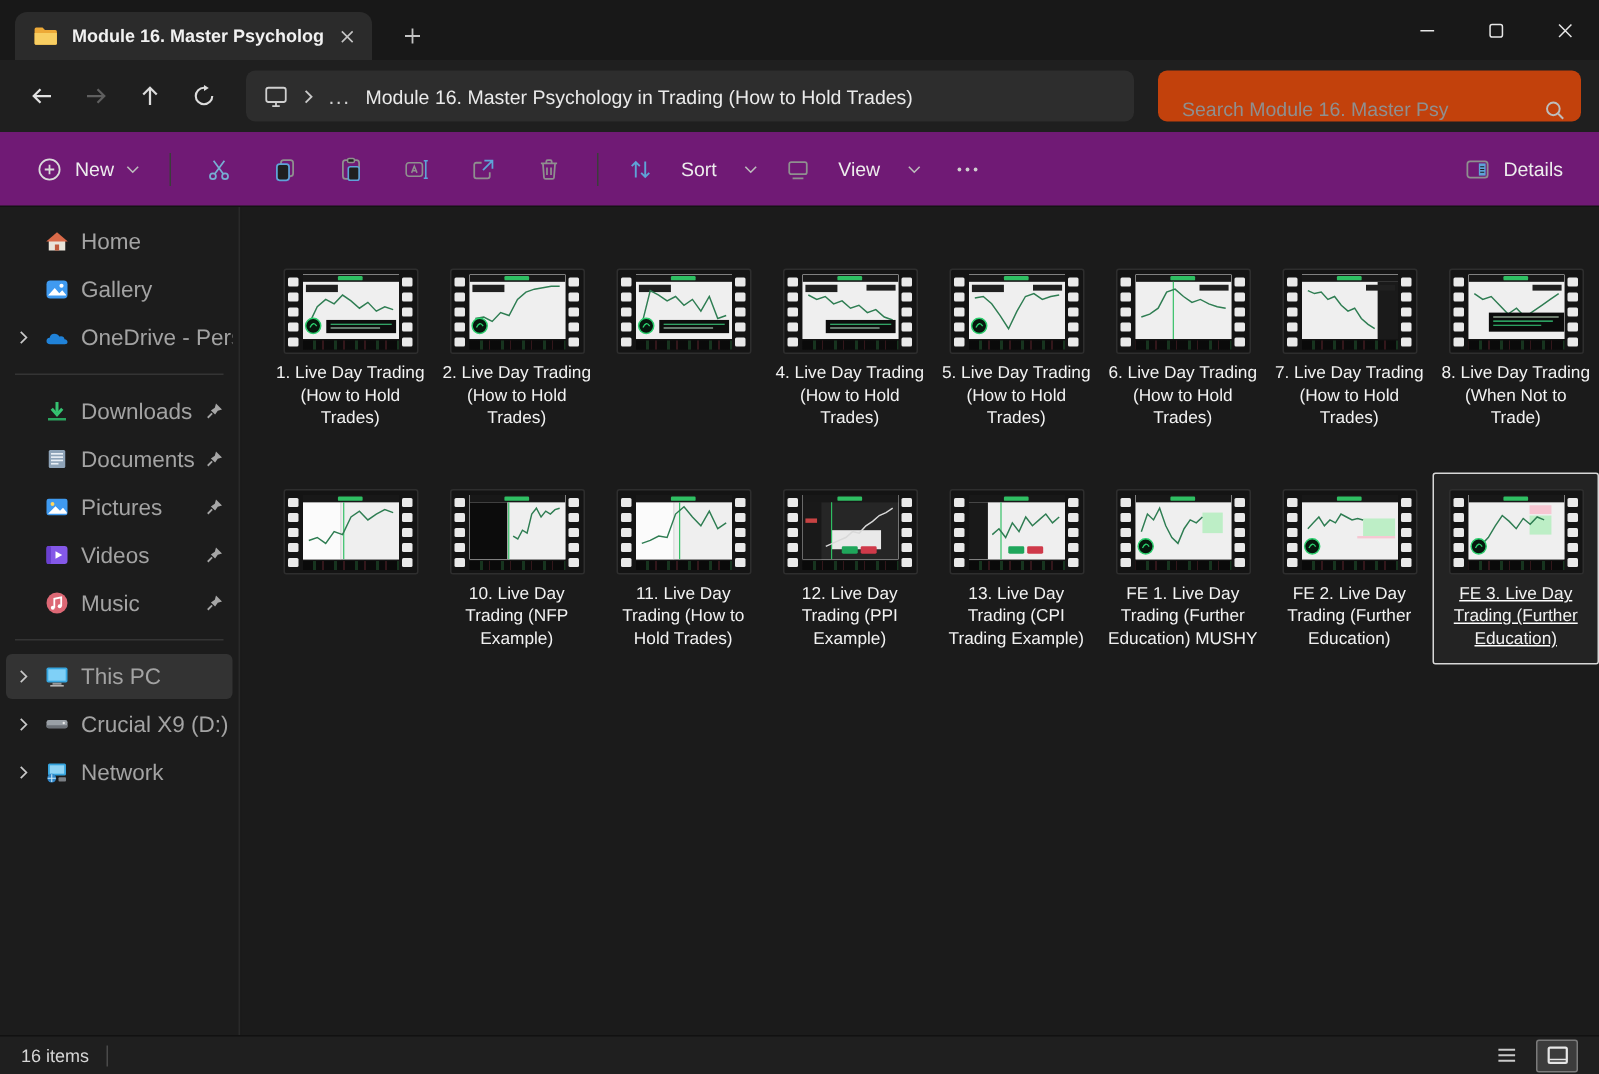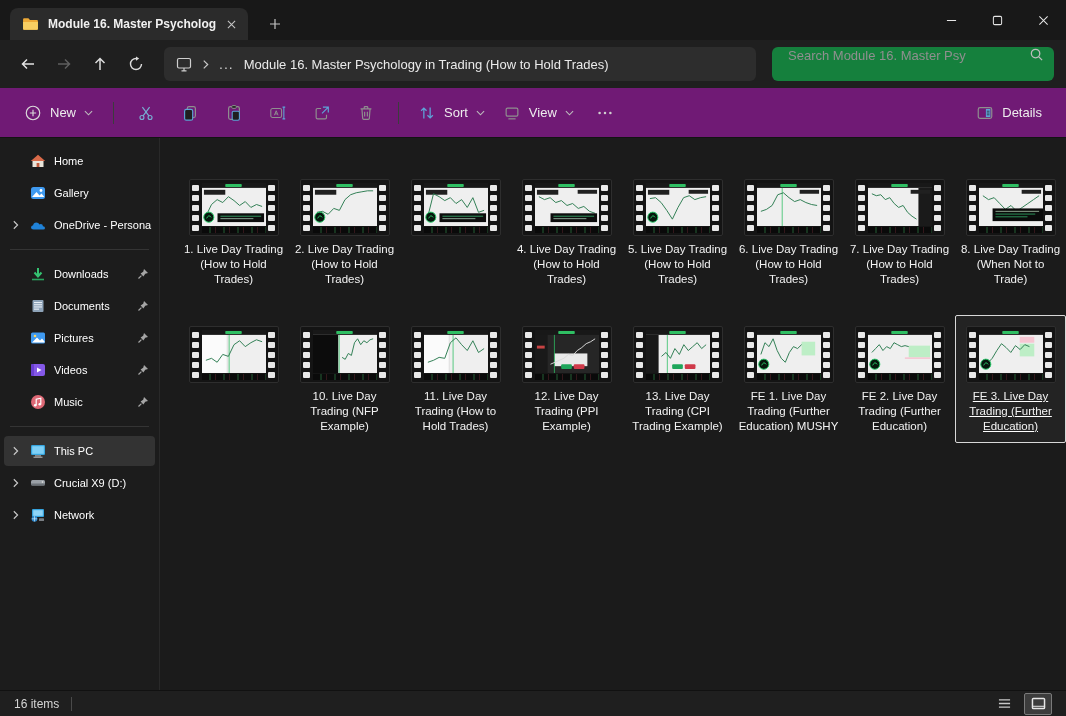--- a/index.html
+++ b/index.html
@@ -18,38 +18,38 @@
   .newtab{width:30px;height:28px;margin-left:12px;display:flex;align-items:center;justify-content:center;border-radius:4px;margin-bottom:2px;}
   .win-controls{position:absolute;top:0;right:0;height:40px;display:flex;}
   .wc{width:46px;height:40px;display:flex;align-items:center;justify-content:center;}
 
   
   .navbar{position:absolute;top:40px;left:0;right:0;height:48px;background:#1f1f1f;display:flex;align-items:center;padding:0 12px 0 10px;box-sizing:border-box;}
   .nav-btn{width:36px;height:34px;border-radius:4px;display:flex;align-items:center;justify-content:center;flex:0 0 auto;}
   .address-bar{margin-left:10px;width:592px;height:34px;background:#2d2d2d;border-radius:6px;display:flex;align-items:center;padding:0 12px;box-sizing:border-box;gap:10px;}
   .crumb-dots{color:#cfcfcf;font-size:14px;letter-spacing:1px;line-height:10px;}
   .addr-text{font-size:13px;color:#eaeaea;white-space:nowrap;overflow:hidden;}
-  .search-bar{margin-left:16px;flex:1;height:34px;background:#15803d;border-radius:6px;display:flex;align-items:flex-start;padding:0 10px 0 14px;box-sizing:border-box;}
+  .search-bar{margin-left:16px;flex:1;height:34px;background:#c2410c;border-radius:6px;display:flex;align-items:flex-end;padding:0 10px 0 14px;box-sizing:border-box;}
   .search-input{flex:1;background:transparent;border:none;outline:none;color:#ddd;font-size:13px;font-family:"Liberation Sans",sans-serif;min-width:0;}
   .search-input::placeholder{color:#8f8f8f;}
 
   
   .toolbar{position:absolute;top:88px;left:0;right:0;height:50px;background:#701a75;border-bottom:1px solid #131313;
            display:flex;align-items:center;padding:0 14px;box-sizing:border-box;}
   .tb-new{display:flex;align-items:center;gap:8px;height:34px;padding:0 10px;border-radius:4px;}
   .tb-label{font-size:13px;color:#ededed;}
   .tb-sep{width:1px;height:22px;background:#3c3c3c;margin:0 10px;flex:0 0 auto;}
   .tb-ico-btn{width:44px;height:34px;border-radius:4px;display:flex;align-items:center;justify-content:center;}
-  .tb-drop{display:flex;align-items:center;gap:8px;height:34px;padding:0 9px;border-radius:4px;}
+  .tb-drop{display:flex;align-items:center;gap:18px;height:34px;padding:0 9px;border-radius:4px;}
   .tb-details{margin-left:auto;display:flex;align-items:center;gap:8px;height:34px;padding:0 10px;border-radius:4px;}
 
   
   .sidebar{position:absolute;top:138px;left:0;bottom:26px;width:160px;background:#1c1c1c;border-right:1px solid #292929;
            padding-top:8px;box-sizing:border-box;overflow:hidden;}
-  .side-item{height:30px;margin:0 4px 2px 4px;border-radius:4px;display:flex;align-items:center;font-size:11px;color:#ffffff;}
+  .side-item{height:30px;margin:0 4px 2px 4px;border-radius:4px;display:flex;align-items:center;font-size:15px;color:#a3a3a3;}
   .side-item.selected{background:#333333;}
   .side-chev{width:22px;display:flex;align-items:center;justify-content:center;flex:0 0 auto;}
   .side-ico{width:24px;display:flex;align-items:center;justify-content:center;flex:0 0 auto;}
   .side-label{flex:1;margin-left:4px;white-space:nowrap;overflow:hidden;}
   .side-pin{width:24px;display:flex;align-items:center;justify-content:center;flex:0 0 auto;}
   .side-div{height:1px;background:#343434;margin:9px 10px;}
 
   
   .content{position:absolute;top:138px;left:161px;right:0;bottom:26px;background:#1b1b1b;overflow:hidden;
            padding:30px 0 0 17px;box-sizing:border-box;display:grid;grid-template-columns:repeat(8,111px);grid-auto-rows:147px;}

